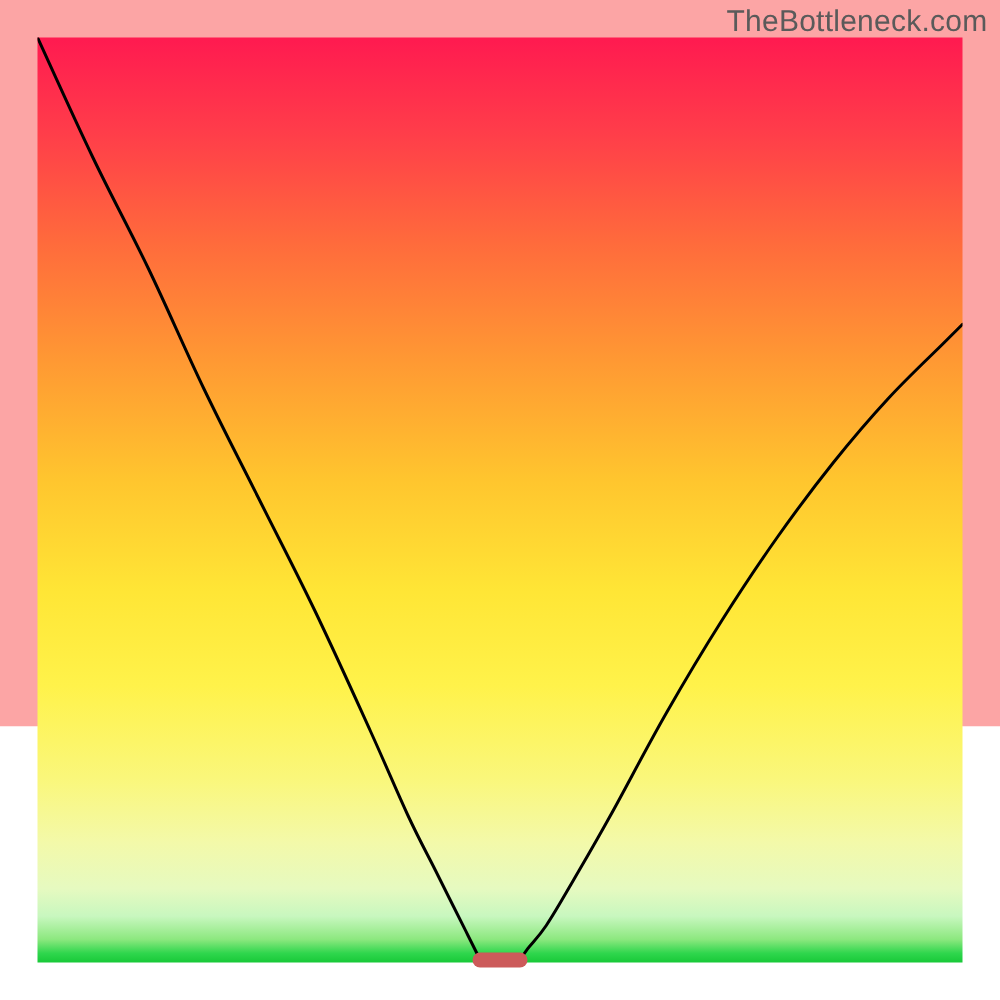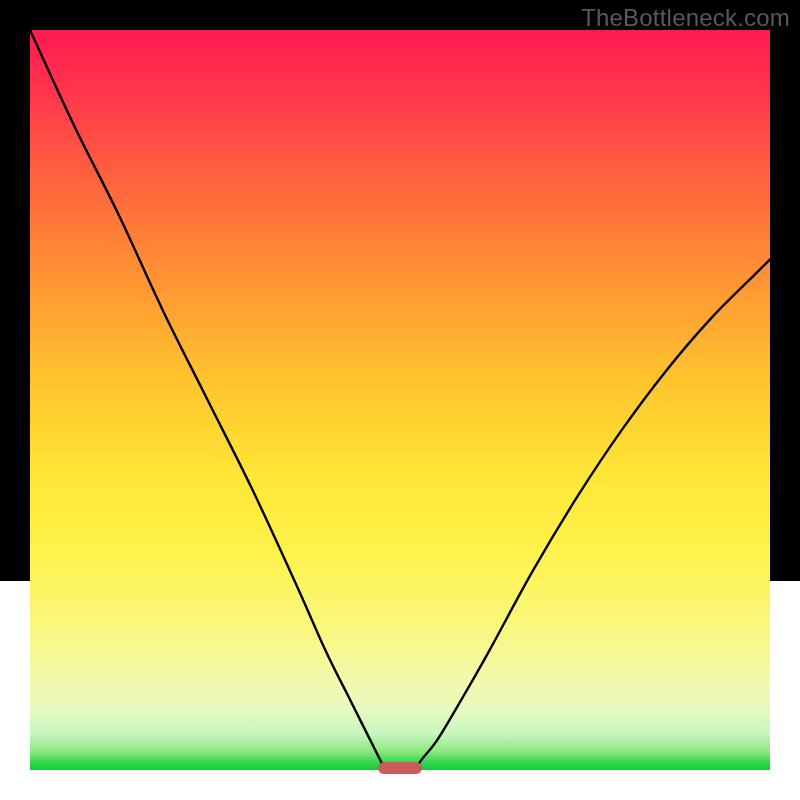--- a/index.html
+++ b/index.html
@@ -7,21 +7,21 @@
     padding: 0;
     width: 800px;
     height: 800px;
     overflow: hidden;
     font-family: Arial, Helvetica, sans-serif;
   }
   .frame {
     position: relative;
     width: 800px;
     height: 581px;
-    background: #000000;
+    background: #fca5a5;
   }
   .plot-area {
     position: absolute;
     left: 30px;
     top: 30px;
     width: 740px;
     height: 740px;
     background: linear-gradient(to bottom,
       #ff1a50 0%,
       #ff3c4a 10%,

